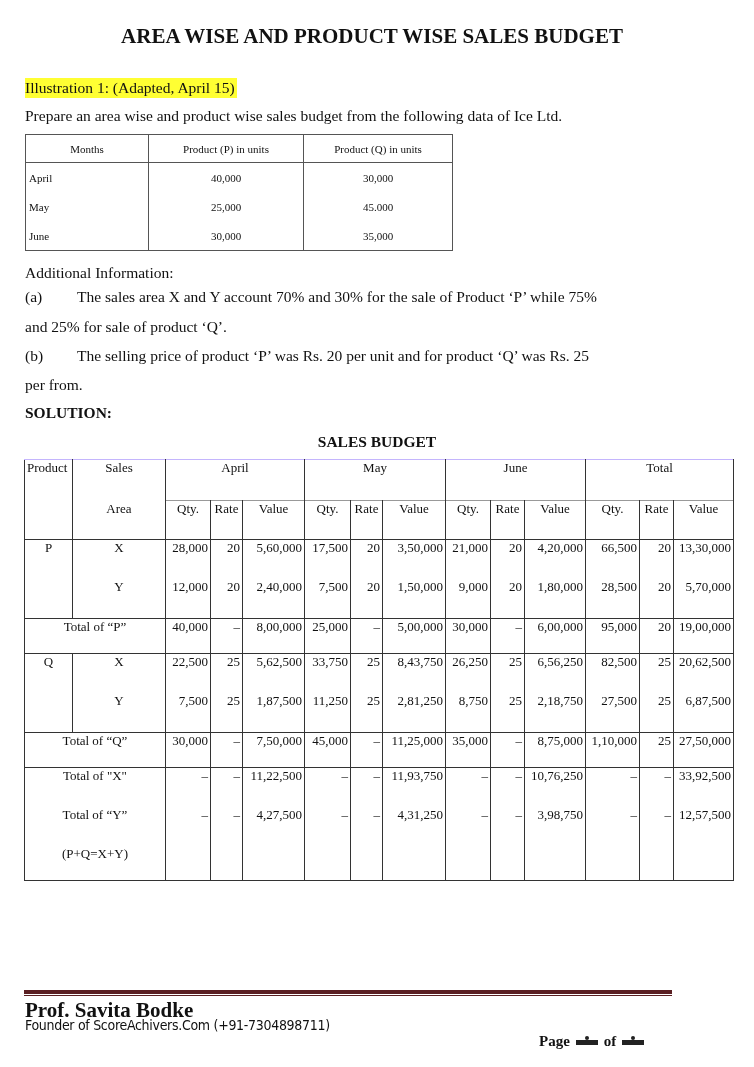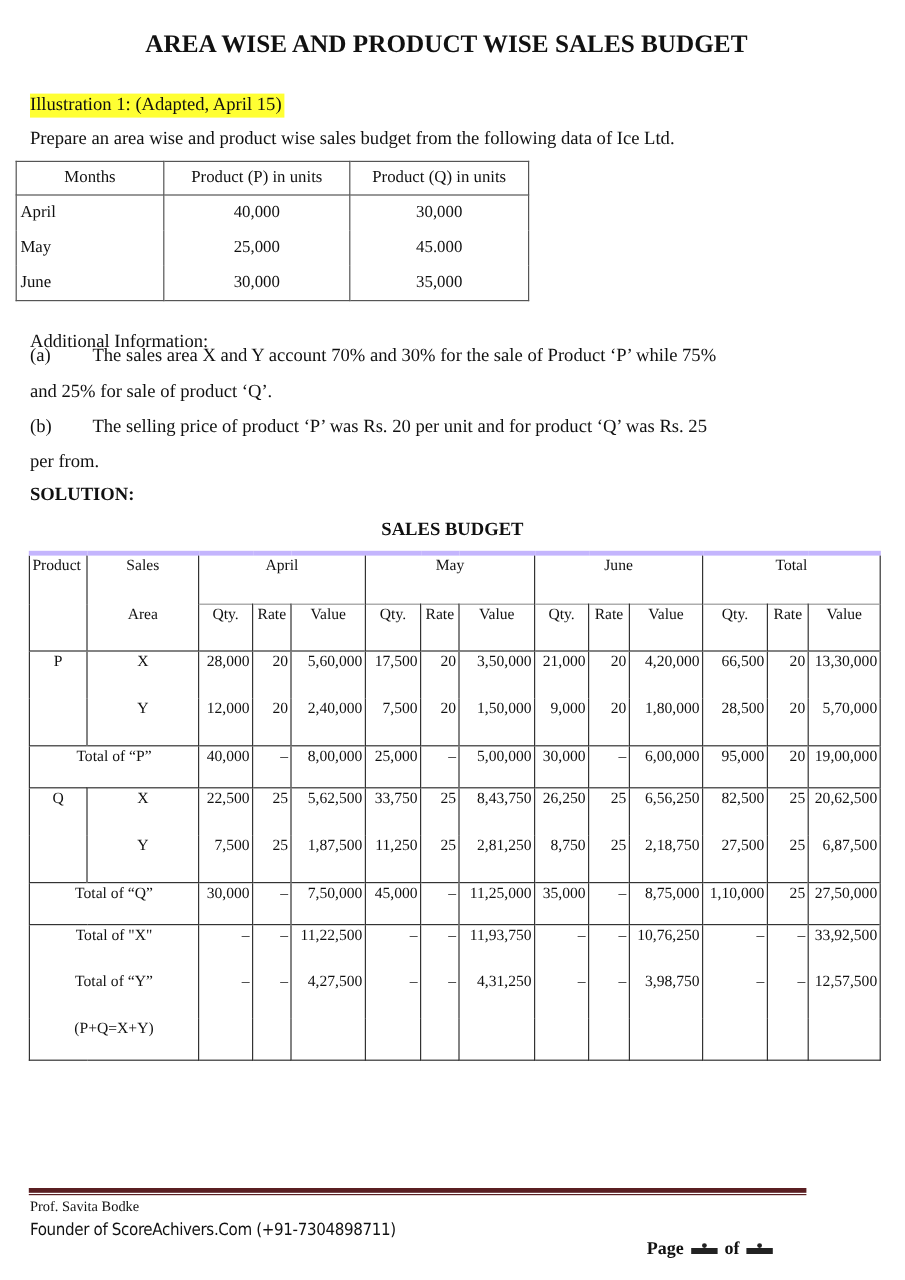--- a/index.html
+++ b/index.html
@@ -13,22 +13,22 @@
   }
   .illus {
     position: absolute; left: 25px; top: 78px; font-size: 15.5px;
     background: #ffff33; padding: 1px 2px 1px 0;
   }
   .para { position: absolute; left: 25px; font-size: 15.5px; white-space: nowrap; }
   .para .lbl { display: inline-block; width: 52px; }
 
   
   table.data {
-    position: absolute; left: 13px; top: 134px; border-collapse: collapse;
-    font-size: 14px;
+    position: absolute; left: 25px; top: 134px; border-collapse: collapse;
+    font-size: 11px;
   }
   table.data td, table.data th {
     border: 1px solid #555; height: 28px; padding: 0 3px; font-weight: normal;
   }
   table.data th { height: 27px; }
   table.data tr.body td { border-top: none; border-bottom: none; height: 29px; }
   table.data tr.body.last td { border-bottom: 1px solid #555; }
   .c1 { width: 116px; text-align: left; }
   .c2 { width: 148px; text-align: center; }
   .c3 { width: 142px; text-align: center; }
@@ -39,37 +39,37 @@
   
   table.sb {
     position: absolute; left: 24px; top: 459px; border-collapse: collapse;
     font-size: 13px; table-layout: fixed;
   }
   table.sb td { padding: 0 2px; border-left: 1px solid #333; border-right: 1px solid #333; vertical-align: top; }
   table.sb .r { text-align: right; }
   table.sb .c { text-align: center; }
   table.sb .l { text-align: left; }
   table.sb .gray-l { border-left-color: #aaa; }
-  table.sb tr.top td { border-top: 4px solid #c4b5fd; margin-top: 25px; }
+  table.sb tr.top td { border-top: 1px solid #c4b5fd; margin-top: 25px; }
   table.sb tr.sep td { border-top: 1px solid #333; }
   table.sb tr.bot td { border-bottom: 1px solid #333; }
   .hdr-row1 td { height: 40px; padding-top: 5px; }
   .hdr-row2 td { height: 38px; padding-top: 5px; }
   .hdr-row3 td { height: 36px; padding-top: 4px; }
   .drow td { height: 39px; padding-top: 5px; }
   .drow-short td { height: 34px; padding-top: 5px; }
   .grand-extra td { height: 34px; padding-top: 4px; margin-left: 10px; }
 
   .footer-line {
     position: absolute; left: 24px; top: 990px; width: 648px; height: 4px; background: #5a1f22;
   }
   .footer-line2 {
     position: absolute; left: 24px; top: 995px; width: 648px; height: 1px; background: #5a1f22;
   }
-  .author { position: absolute; left: 25px; top: 998px; font-size: 12px; font-weight: normal; }
+  .author { position: absolute; left: 25px; top: 998px; font-size: 21px; font-weight: bold; }
   .founder { position: absolute; left: 25px; top: 1017px; font-size: 14px; font-family: "DejaVu Sans", sans-serif; font-stretch: condensed; letter-spacing: -0.3px; }
   .pageno { position: absolute; left: 539px; top: 1033px; font-size: 15px; font-weight: bold; display: flex; align-items: center; gap: 6px; }
   .pg-icon { display: inline-block; width: 22px; height: 12px; position: relative; }
   .pg-icon::before { content: ""; position: absolute; left: 0; right: 0; top: 4px; height: 5px; background: #222; }
   .pg-icon::after { content: ""; position: absolute; left: 9px; top: 0; width: 4px; height: 4px; border-radius: 50%; background: #222; }
 </style>
 </head>
 <body>
 
 <div class="title">AREA WISE AND PRODUCT WISE SALES BUDGET</div>
@@ -94,21 +94,21 @@
     <td class="c3">45.000</td>
   </tr>
   <tr class="body last">
     <td class="c1">June</td>
     <td class="c2">30,000</td>
     <td class="c3">35,000</td>
   </tr>
 </tbody>
   </table>
 
-<div class="para" style="top:276px">Additional Information:</div>
+<div class="para" style="top:264px">Additional Information:</div>
 <div class="para" style="top:288px"><span class="lbl">(a)</span><span>The sales area X and Y account 70% and 30% for the sale of Product ‘P’ while 75%</span></div>
 <div class="para" style="top:318px">and 25% for sale of product ‘Q’.</div>
 <div class="para" style="top:347px"><span class="lbl">(b)</span><span>The selling price of product ‘P’ was Rs. 20 per unit and for product ‘Q’ was Rs. 25</span></div>
 <div class="para" style="top:376px">per from.</div>
 
 <div class="solution">SOLUTION:</div>
 <div class="sb-title">SALES BUDGET</div>
 
 <table class="sb">
   <colgroup>

